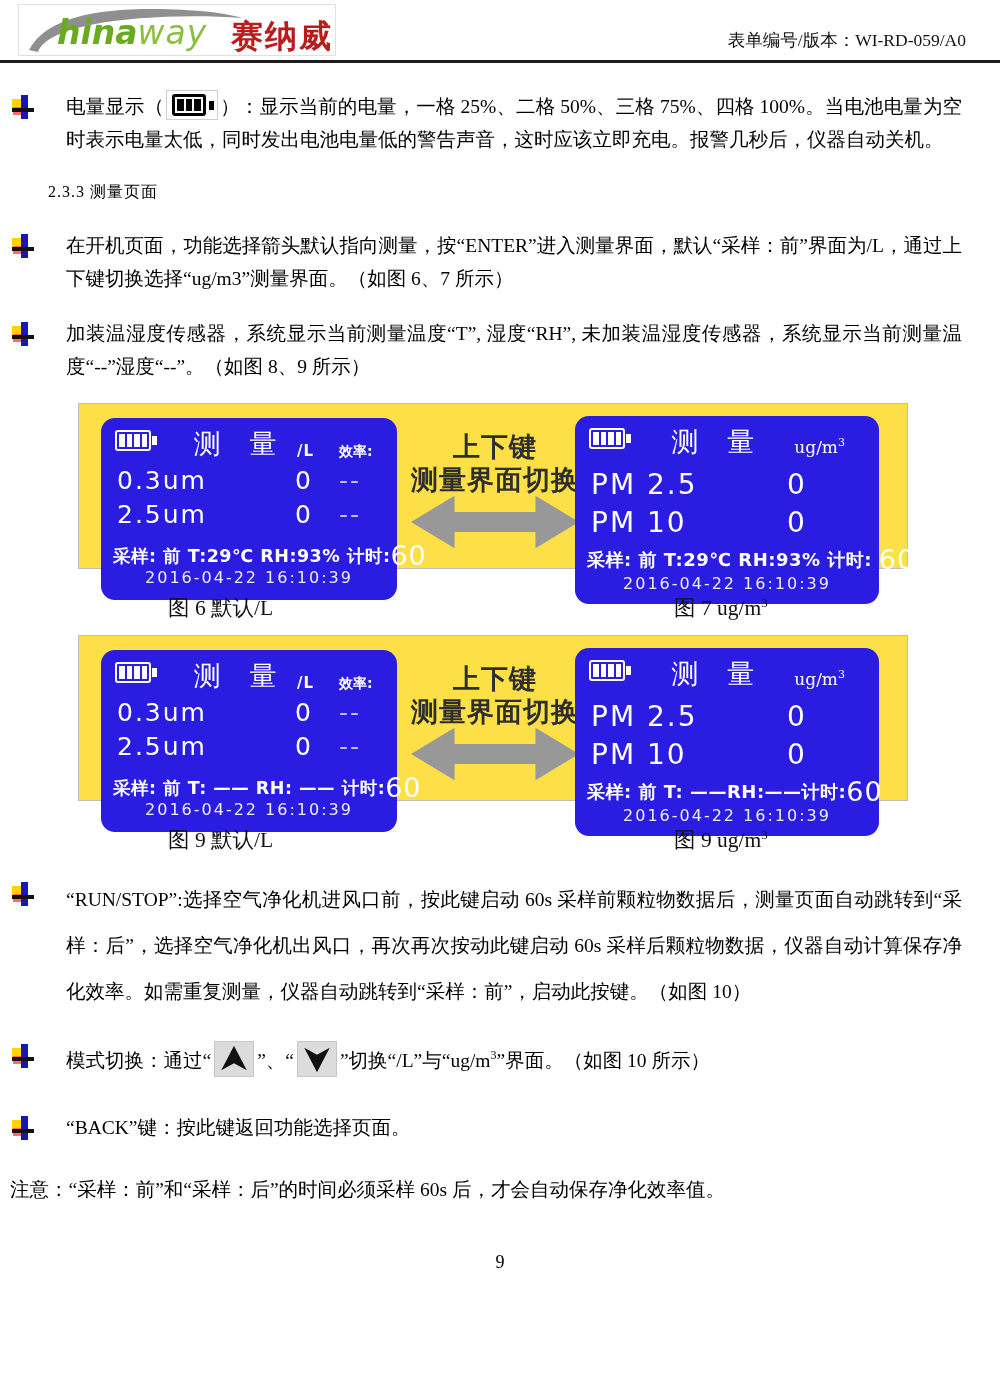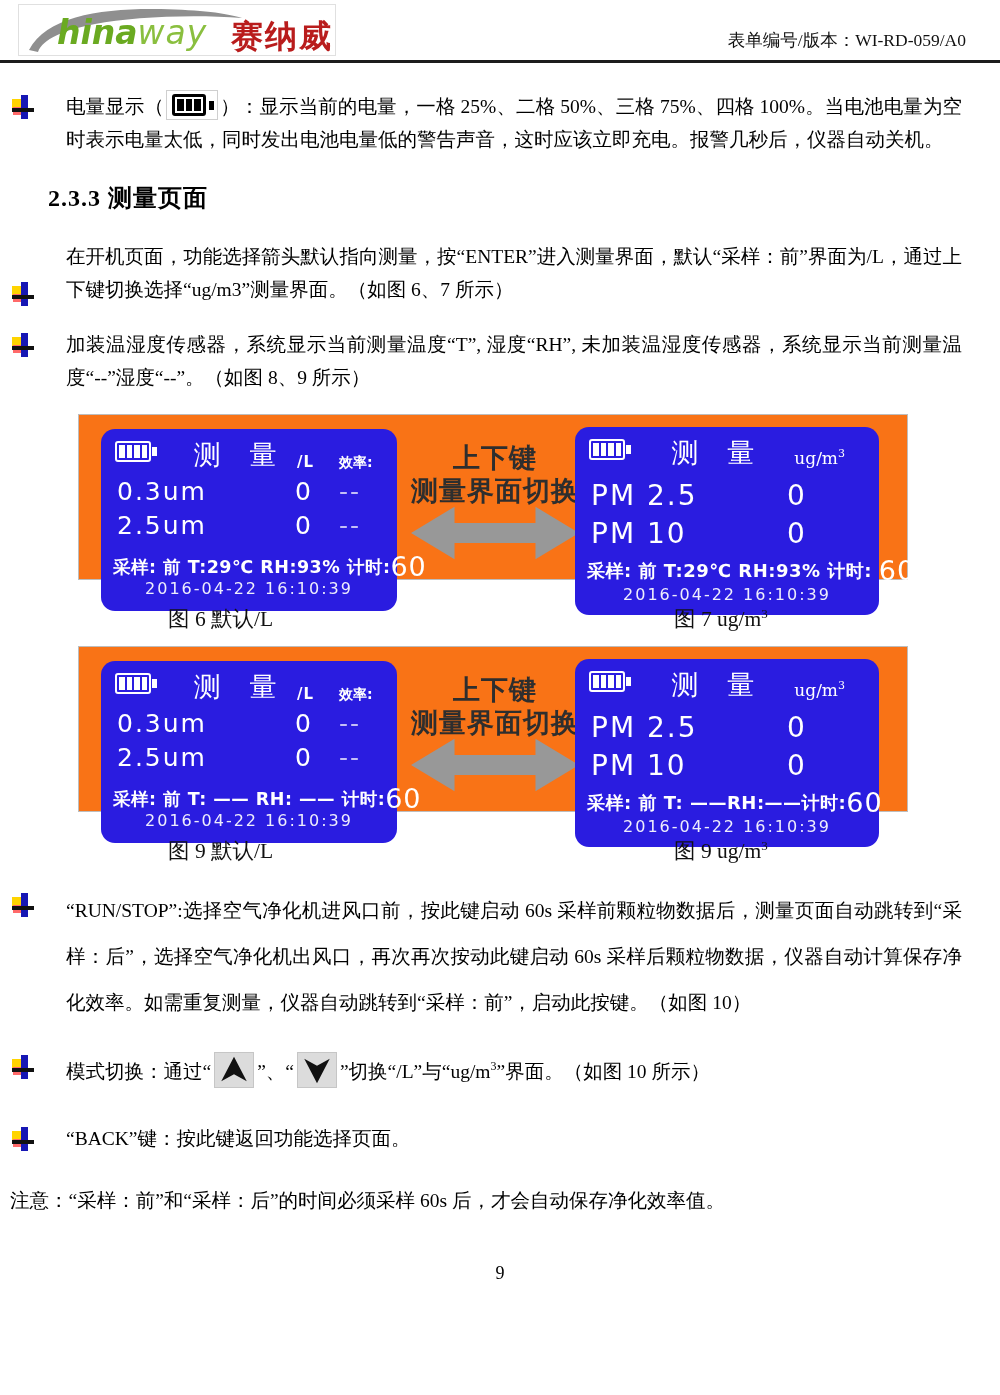--- a/index.html
+++ b/index.html
@@ -24,36 +24,36 @@
 
   
   .para{display:flex;margin:0 38px 0 12px;}
   .bul{position:relative;width:22px;height:24px;flex:none;margin-top:5px;}
   .bul .by{position:absolute;left:0;top:4px;width:9px;height:9px;background:#ffd400;}
   .bul .br{position:absolute;left:1px;top:12px;width:9px;height:8px;background:#ff6a6a;}
   .bul .bv{position:absolute;left:9px;top:0;width:7px;height:24px;background:#1717b4;}
   .bul .bh{position:absolute;left:0;top:13px;width:22px;height:4px;background:#111;}
   .ptext{margin-left:32px;flex:1;font-size:19.5px;line-height:33px;text-align:justify;}
   .b1{margin-top:28px;}
-  .b2{margin-top:26px;align-items:flex-end;}
+  .b2{margin-top:26px;}
   .b3{margin-top:22px;}
   .b4{margin-top:10px;}
   .b4 .ptext{line-height:46px;}
   .b5{margin-top:24px;}
   .b6{margin-top:34px;justify-content:flex-end;}
 
   .batt-inline{display:inline-block;vertical-align:-7px;width:52px;height:30px;border:1px solid #cfcfcf;background:#fff;position:relative;margin:0 2px;}
   .batt-inline .bb{position:absolute;left:5px;top:3px;width:34px;height:22px;border:3px solid #000;border-radius:3px;display:flex;gap:2px;padding:2px;}
   .batt-inline .bbar{flex:1;background:#000;}
   .batt-inline .bnub{position:absolute;right:3px;top:10px;width:5px;height:9px;background:#000;}
 
-  h2.sec{margin:26px 0 0 48px;font-size:24px;font-weight:700;letter-spacing:1px;}
-
-  
-  .figbox{position:relative;margin-left:78px;width:830px;height:166px;border:1px solid #bdbdbd;background:#f97316;}
+  h2.sec{margin:26px 0 0 48px;font-size:16px;font-weight:400;letter-spacing:1px;}
+
+  
+  .figbox{position:relative;margin-left:78px;width:830px;height:166px;border:1px solid #bdbdbd;background:#fde047;}
   .fg1{margin-top:20px;}
   .lcd{position:absolute;background:var(--lcd-blue);border-radius:14px;color:#fff;font-family:"DejaVu Sans",sans-serif;}
   .lcd-a{left:22px;top:14px;width:296px;height:182px;}
   .lcd-b{left:496px;top:12px;width:304px;height:188px;}
   .lcdbatt{position:absolute;left:14px;top:12px;display:flex;align-items:center;}
   .lcdbatt .bb{width:36px;height:21px;border:2px solid #fff;border-radius:3px;display:flex;gap:2px;padding:2px;}
   .lcdbatt .bbar{flex:1;background:#fff;}
   .lcdbatt .bnub{width:5px;height:9px;background:#fff;margin-left:1px;}
   .lcd-title{position:absolute;left:47%;transform:translateX(-50%);top:8px;font-size:27px;letter-spacing:10px;font-weight:500;white-space:nowrap;}
   .lcd-unitL{position:absolute;left:196px;top:24px;font-size:15px;font-weight:700;letter-spacing:1px;}

